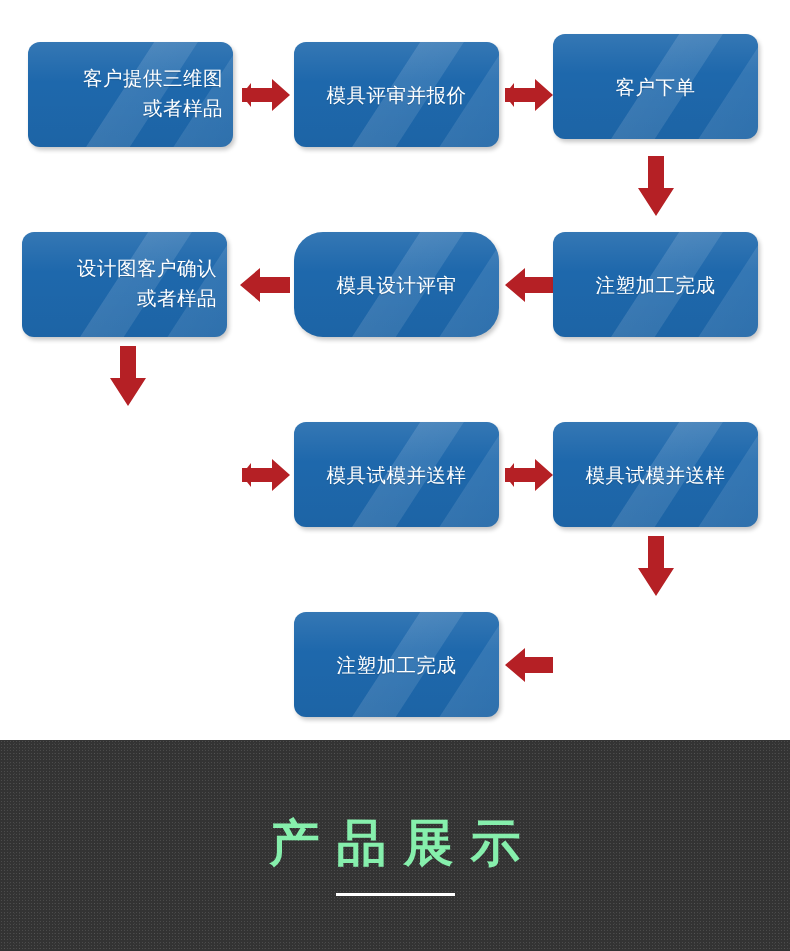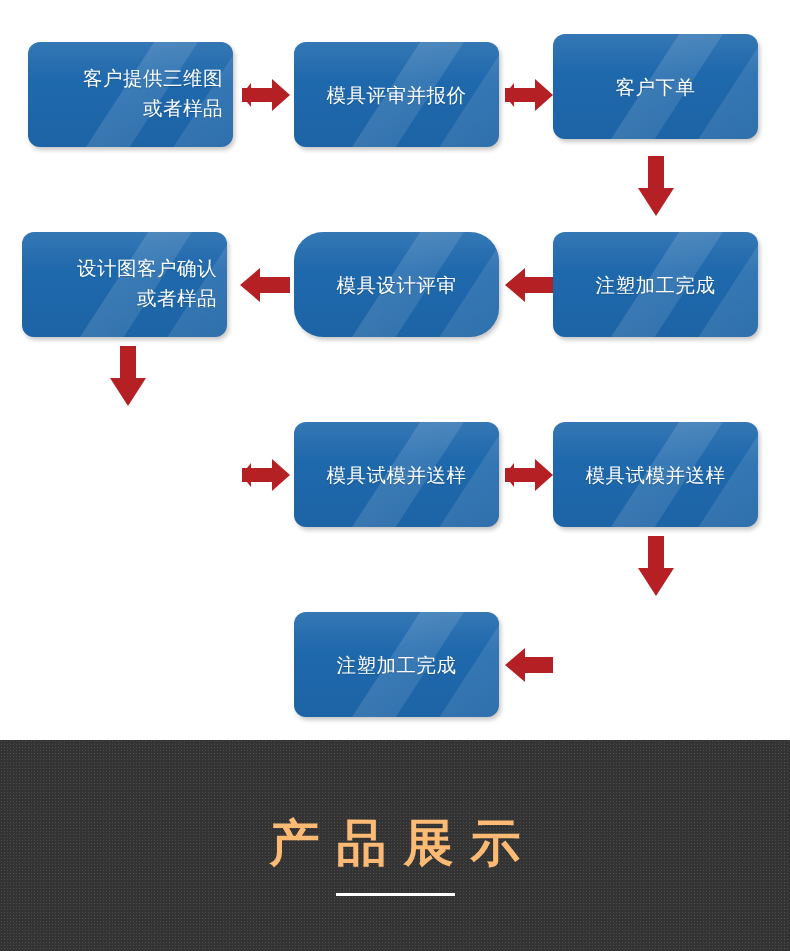--- a/index.html
+++ b/index.html
@@ -90,21 +90,21 @@
     background-size:3px 3px, 4px 4px, 5px 5px;
     background-position:0 0, 1px 2px, 2px 1px;
   }
   #banner .inner{
     position:relative;z-index:2;
     width:100%;height:100%;
     display:flex;flex-direction:column;
     align-items:center;justify-content:center;
   }
   #banner .bt{
-    color:#fdba74;
+    color:#86efac;
     font-size:50px;
     font-weight:bold;
     letter-spacing:17px;
     text-indent:17px;
     line-height:1;
     margin-top:22px;
   }
   #banner .rule{
     width:119px;height:3px;
     background:#ffffff;

